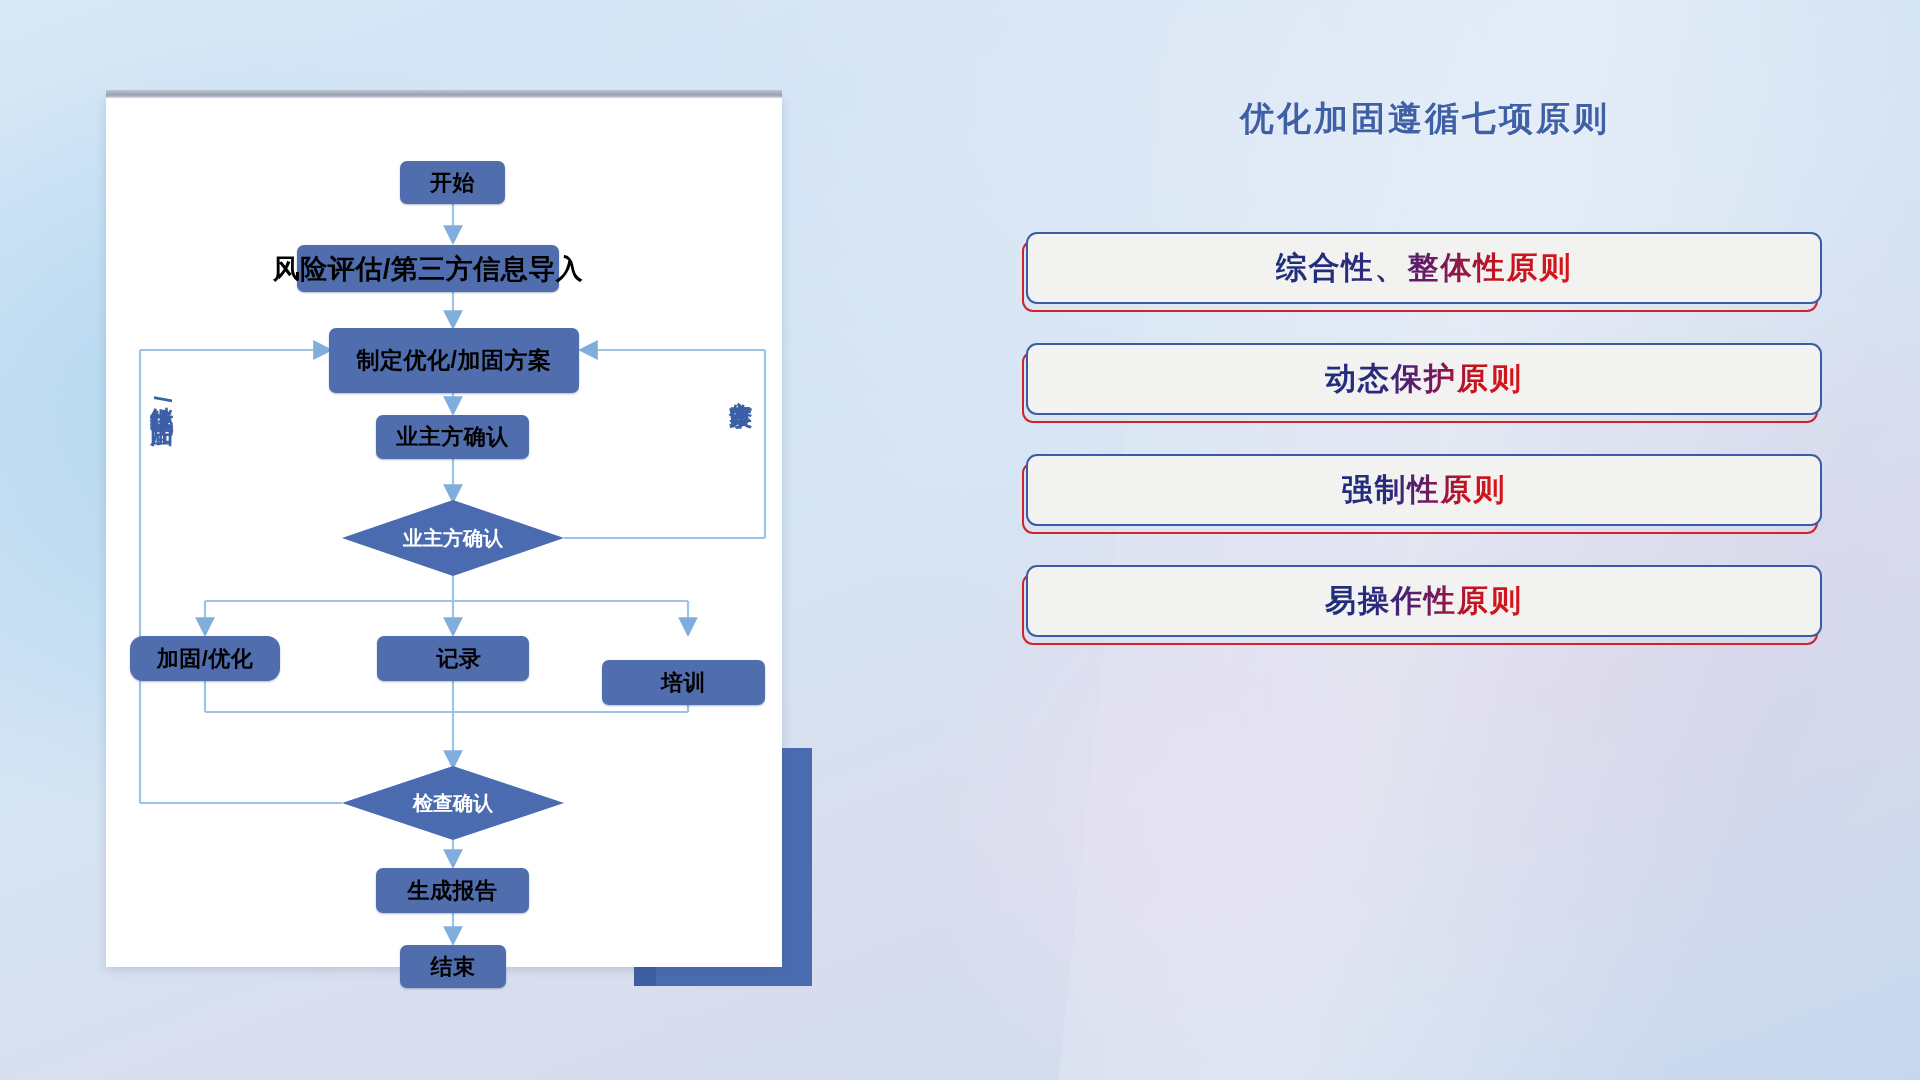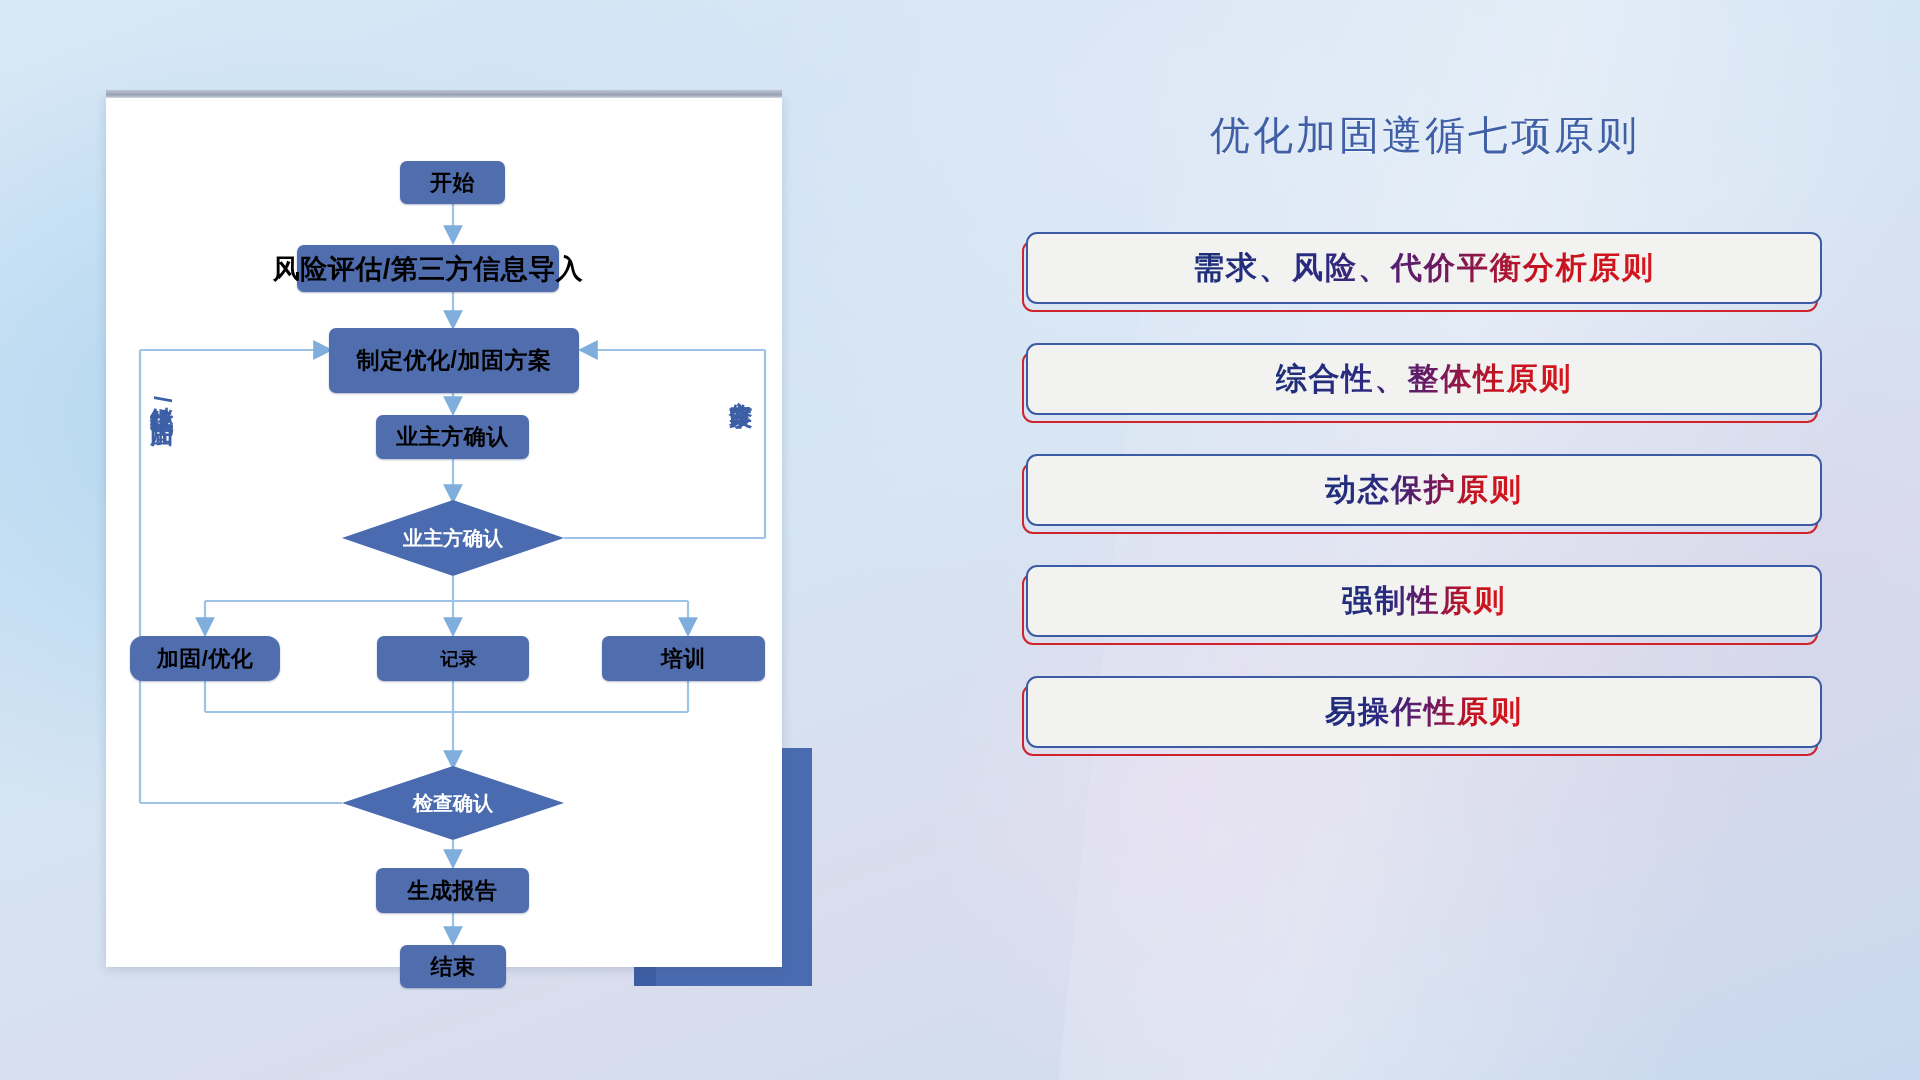--- a/index.html
+++ b/index.html
@@ -122,25 +122,25 @@
     color: #ffffff;
     font-weight: bold;
     z-index: 7;
     white-space: nowrap;
   }
 
   
   .right-title {
     position: absolute;
     left: 1030px;
-    top: 108px;
+    top: 96px;
     width: 790px;
     text-align: center;
-    font-size: 40px;
-    font-weight: normal;
+    font-size: 34px;
+    font-weight: bold;
     color: #3f5fa6;
     letter-spacing: 3px;
     text-shadow: 0 1px 1px rgba(255,255,255,0.6);
     z-index: 6;
   }
 
   .cards {
     position: absolute;
     left: 1026px;
     top: 232px;
@@ -260,25 +260,25 @@
     <div class="node" style="left:376px; top:415px; width:153px; height:44px; font-size:22px;">
       <span>业主方确认</span>
     </div>
 
     <div class="diamond-label" style="left:453px; top:538px; transform:translate(-50%,-50%); font-size:20px;">业主方确认</div>
 
     <div class="node" style="left:130px; top:636px; width:150px; height:45px; font-size:22px;border-radius:13px;">
       <span>加固/优化</span>
     </div>
 
-    <div class="node" style="left:377px; top:636px; width:152px; height:45px; font-size:18px;padding-left:12px;">
+    <div class="node" style="left:377px; top:636px; width:152px; height:45px; font-size:22px;padding-left:12px;">
       <span>记录</span>
     </div>
 
-    <div class="node" style="left:602px; top:636px; width:163px; height:45px; font-size:22px;">
+    <div class="node" style="left:602px; top:660px; width:163px; height:45px; font-size:22px;">
       <span>培训</span>
     </div>
 
     <div class="diamond-label" style="left:453px; top:803px; transform:translate(-50%,-50%); font-size:20px;">检查确认</div>
 
     <div class="node" style="left:376px; top:868px; width:153px; height:45px; font-size:22px;">
       <span>生成报告</span>
     </div>
 
     <div class="node" style="left:400px; top:945px; width:106px; height:43px; font-size:22px;">
@@ -287,23 +287,20 @@
 
     <div class="vlabel" style="left:150px; top:388px; font-size:23px;">继续优化/加固</div>
 
     <div class="vlabel" style="left:729px; top:382px; font-size:23px;">方案修改</div>
   </div>
 
   <div class="right-title">优化加固遵循七项原则</div>
 
   <div class="cards">
 
-    <div class="pcard">
-      <span class="pcard-text">需求、风险、代价平衡分析原则</span>
-    </div>
 
     <div class="pcard">
       <span class="pcard-text">综合性、整体性原则</span>
     </div>
 
     <div class="pcard">
       <span class="pcard-text">动态保护原则</span>
     </div>
 
 

